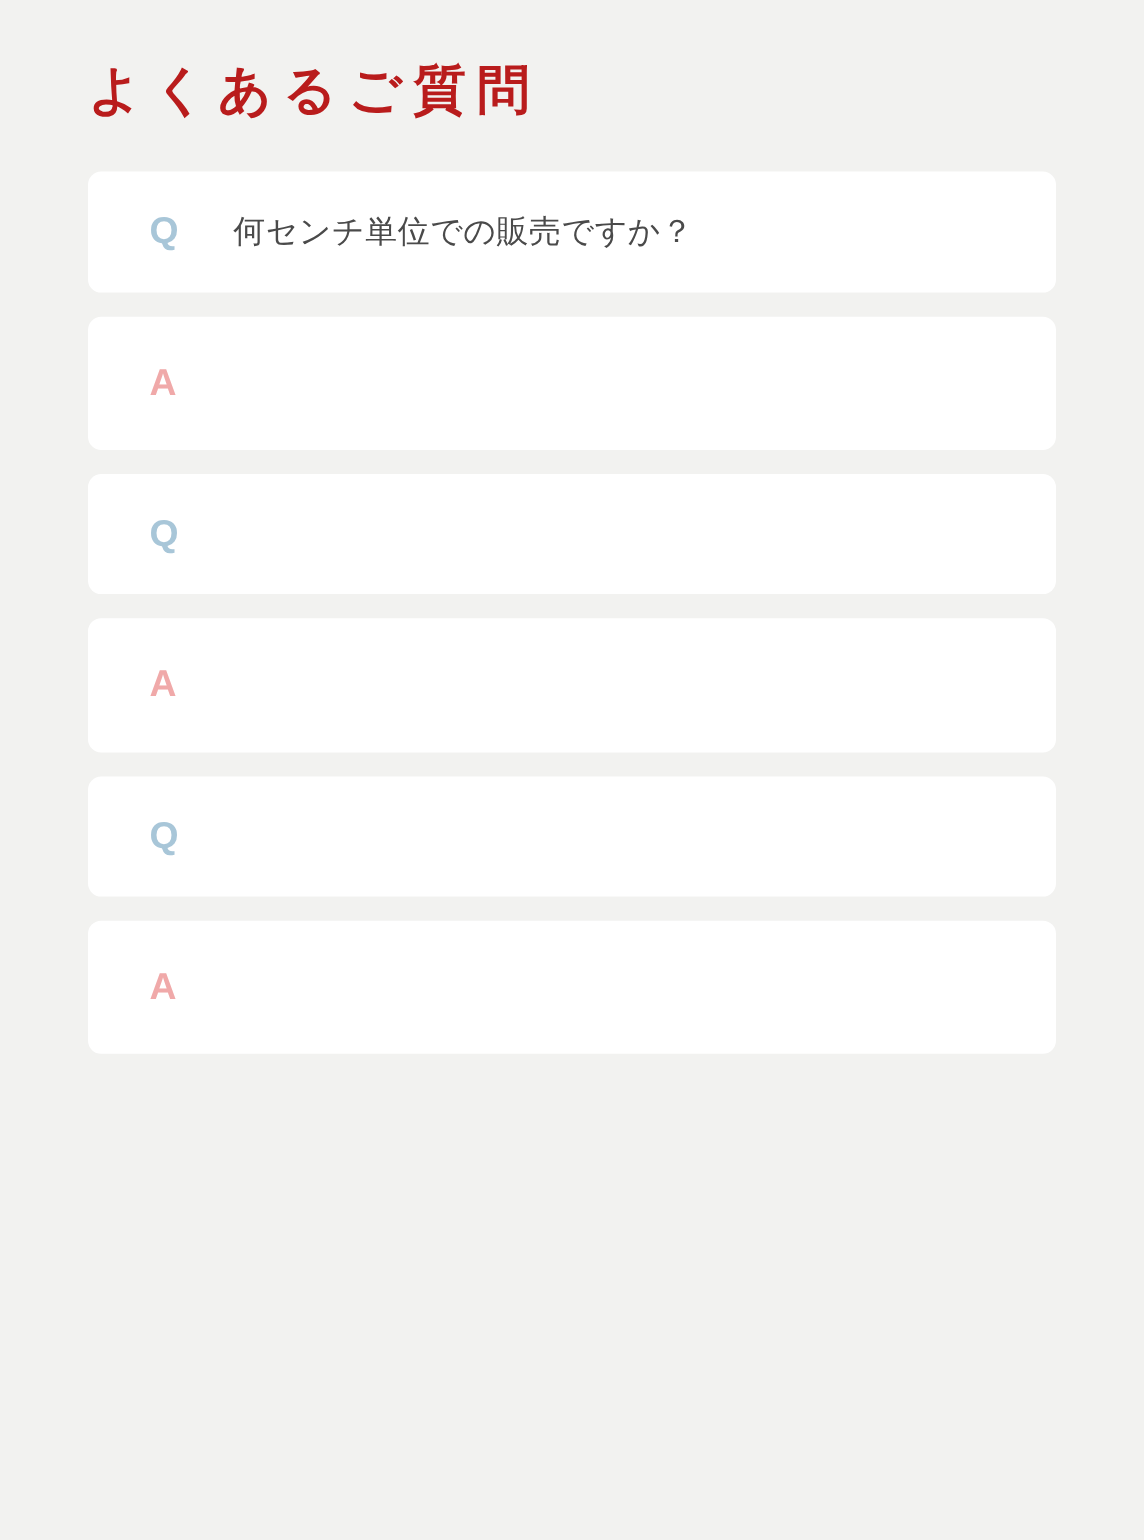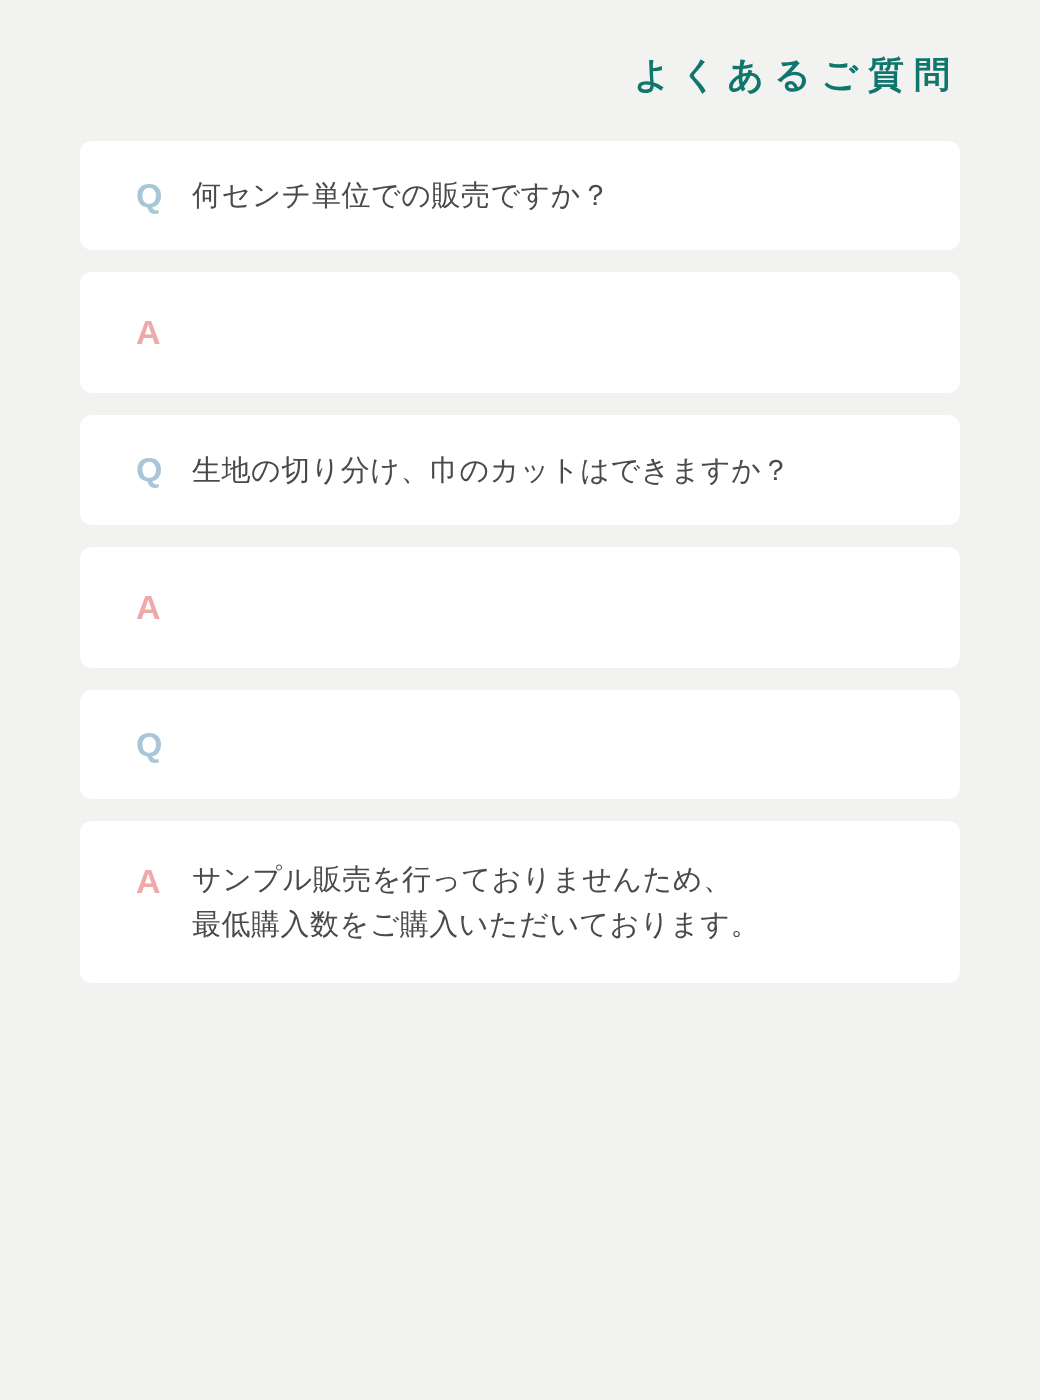--- a/index.html
+++ b/index.html
@@ -15,25 +15,25 @@
     overflow: hidden;
   }
   .page {
     width: 1040px;
     height: 1400px;
     position: relative;
     box-sizing: border-box;
     padding: 0 80px;
   }
   .page-title {
-    text-align: right;
-    font-size: 36px;
+    text-align: left;
+    font-size: 48px;
     font-weight: bold;
     letter-spacing: 10px;
-    color: #0f766e;
+    color: #b91c1c;
     padding-top: 52px;
     padding-bottom: 0;
     margin: 0;
     line-height: 1.3;
   }
   .faq-list {
     margin-top: 42px;
   }
   .faq-card {
     background: #ffffff;
@@ -67,20 +67,21 @@
   .faq-text {
     font-size: 29px;
     line-height: 1.55;
     color: #4a4a4a;
     letter-spacing: 0.5px;
     flex: 1 1 auto;
     white-space: pre-line;
   }
   .faq-card.question .faq-text {
     line-height: 1.4;
+    margin-left: 20px;
   }
 </style>
 </head>
 <body>
 
 <div class="page">
 
   <h1 class="page-title">よくあるご質問</h1>
 
   <div class="faq-list">
@@ -88,29 +89,26 @@
     <div class="faq-card question">
       <span class="marker q">Q</span>
       <span class="faq-text">何センチ単位での販売ですか？</span>
     </div>
     <div class="faq-card answer">
       <span class="marker a">A</span>
     </div>
 
     <div class="faq-card question">
       <span class="marker q">Q</span>
-      <span class="faq-text">生地の切り分け、巾のカットはできますか？</span>
     </div>
     <div class="faq-card answer">
       <span class="marker a">A</span>
     </div>
 
     <div class="faq-card question">
       <span class="marker q">Q</span>
     </div>
     <div class="faq-card answer">
       <span class="marker a">A</span>
-      <span class="faq-text">サンプル販売を行っておりませんため、
-最低購入数をご購入いただいております。</span>
     </div>
 
   </div>
 </div>
 
 </body></html>

